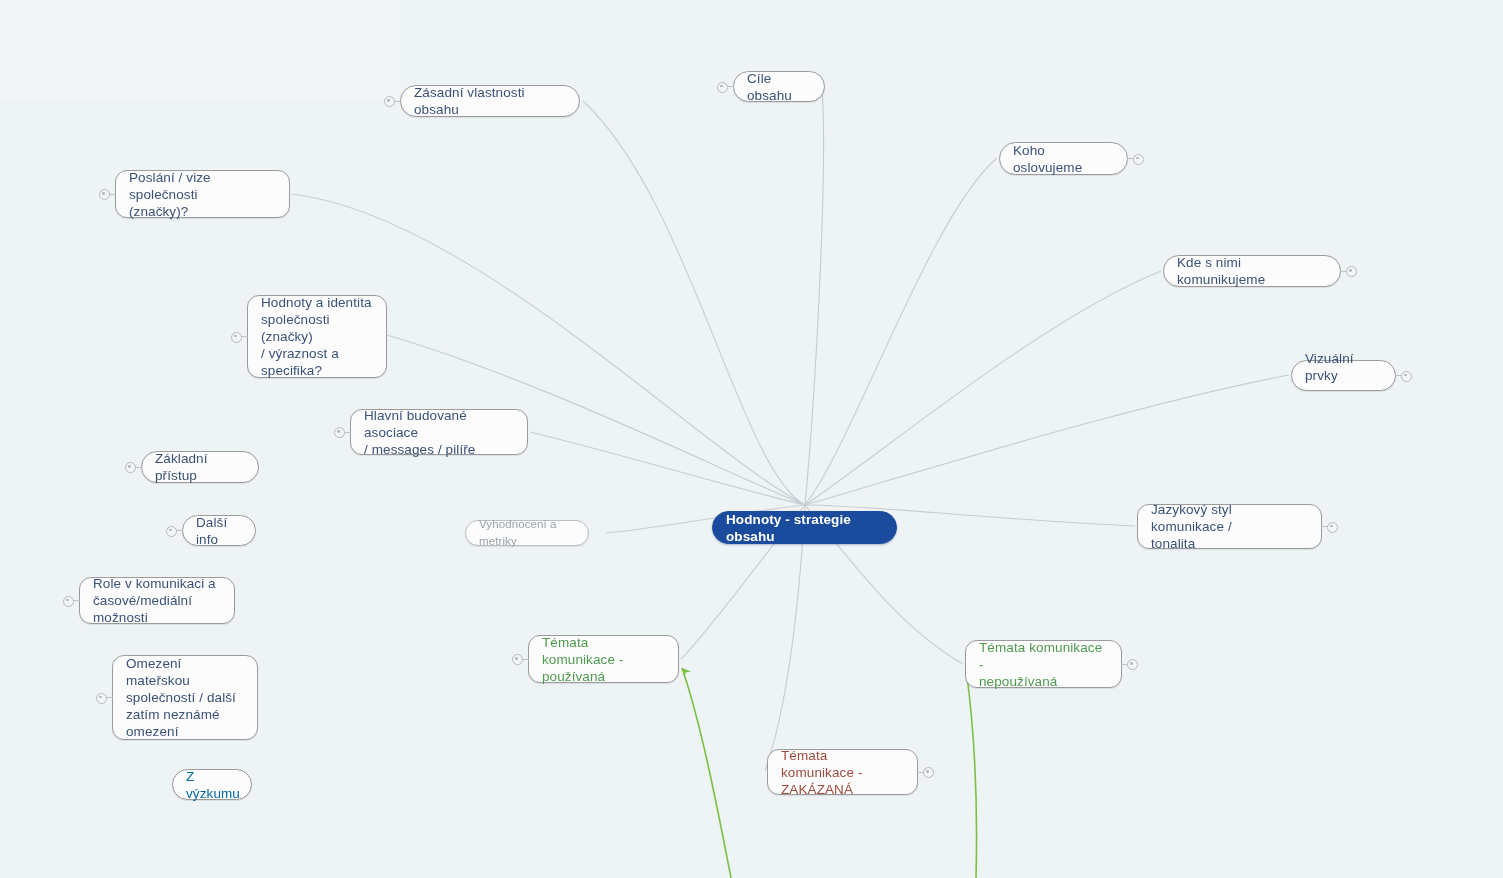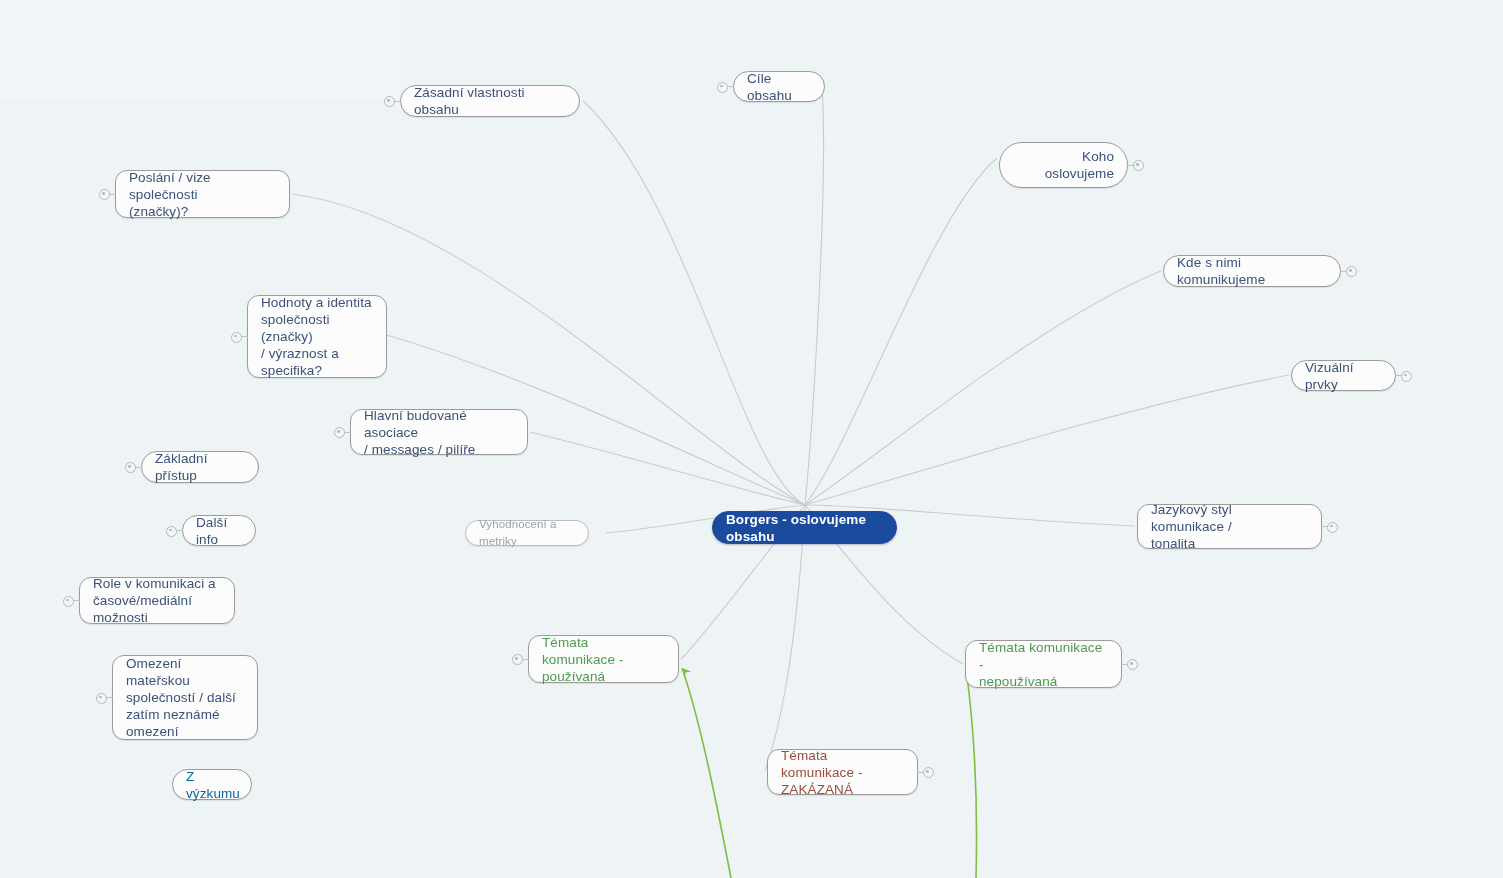--- a/index.html
+++ b/index.html
@@ -130,28 +130,28 @@
       <path d="M731,878 C 716,800 700,720 682,668"></path>
       <path d="M976,878 C 978,800 974,730 967,676"></path>
     </g>
     <g fill="#7cc043" stroke="none">
       <path d="M682,668 l 9.2,3.6 -5.6,1.0 -1.0,5.6 z"></path>
       <path d="M967,676 l 9.6,2.0 -5.0,2.0 -0.4,5.6 z"></path>
     </g>
   </svg>
 
   <div class="node root" style="left:712px; top:511px; width:185px; height:33px;">
-    <span>Borgers - oslovujeme obsahu</span>
+    <span>Hodnoty - strategie obsahu</span>
   </div>
 
   <div class="node pill " style="left: 400px; top: 85px; width: 180px; height: 32px;"><span>Zásadní vlastnosti obsahu</span><span class="handle left"></span></div>
   <div class="node pill " style="left: 733px; top: 71px; width: 92px; height: 31px;"><span>Cíle obsahu</span><span class="handle left"></span></div>
-  <div class="node pill " style="left: 999px; top: 142px; width: 129px; height: 46px; text-align: right;"><span>Koho oslovujeme</span><span class="handle right"></span></div>
+  <div class="node pill " style="left: 999px; top: 142px; width: 129px; height: 33px;"><span>Koho oslovujeme</span><span class="handle right"></span></div>
   <div class="node pill " style="left: 1163px; top: 255px; width: 178px; height: 32px;"><span>Kde s nimi komunikujeme</span><span class="handle right"></span></div>
-  <div class="node pill " style="left: 1291px; top: 360px; width: 105px; height: 31px;"><span>Vizuální prvky</span><span class="handle right"></span></div>
+  <div class="node pill " style="left: 1291px; top: 360px; width: 105px; height: 31px; align-items: flex-end;"><span>Vizuální prvky</span><span class="handle right"></span></div>
   <div class="node " style="left: 1137px; top: 504px; width: 185px; height: 45px;"><span>Jazykový styl komunikace /
 tonalita</span><span class="handle right"></span></div>
   <div class="node green" style="left: 965px; top: 640px; width: 157px; height: 48px;"><span>Témata komunikace -
 nepoužívaná</span><span class="handle right"></span></div>
   <div class="node red" style="left: 767px; top: 749px; width: 151px; height: 46px;"><span>Témata komunikace -
 ZAKÁZANÁ</span><span class="handle right"></span></div>
   <div class="node green" style="left: 528px; top: 635px; width: 151px; height: 48px;"><span>Témata komunikace -
 používaná</span><span class="handle left"></span></div>
   <div class="node pill muted" style="left: 465px; top: 520px; width: 124px; height: 26px;"><span>Vyhodnocení a metriky</span></div>
   <div class="node " style="left: 350px; top: 409px; width: 178px; height: 46px;"><span>Hlavní budované asociace

